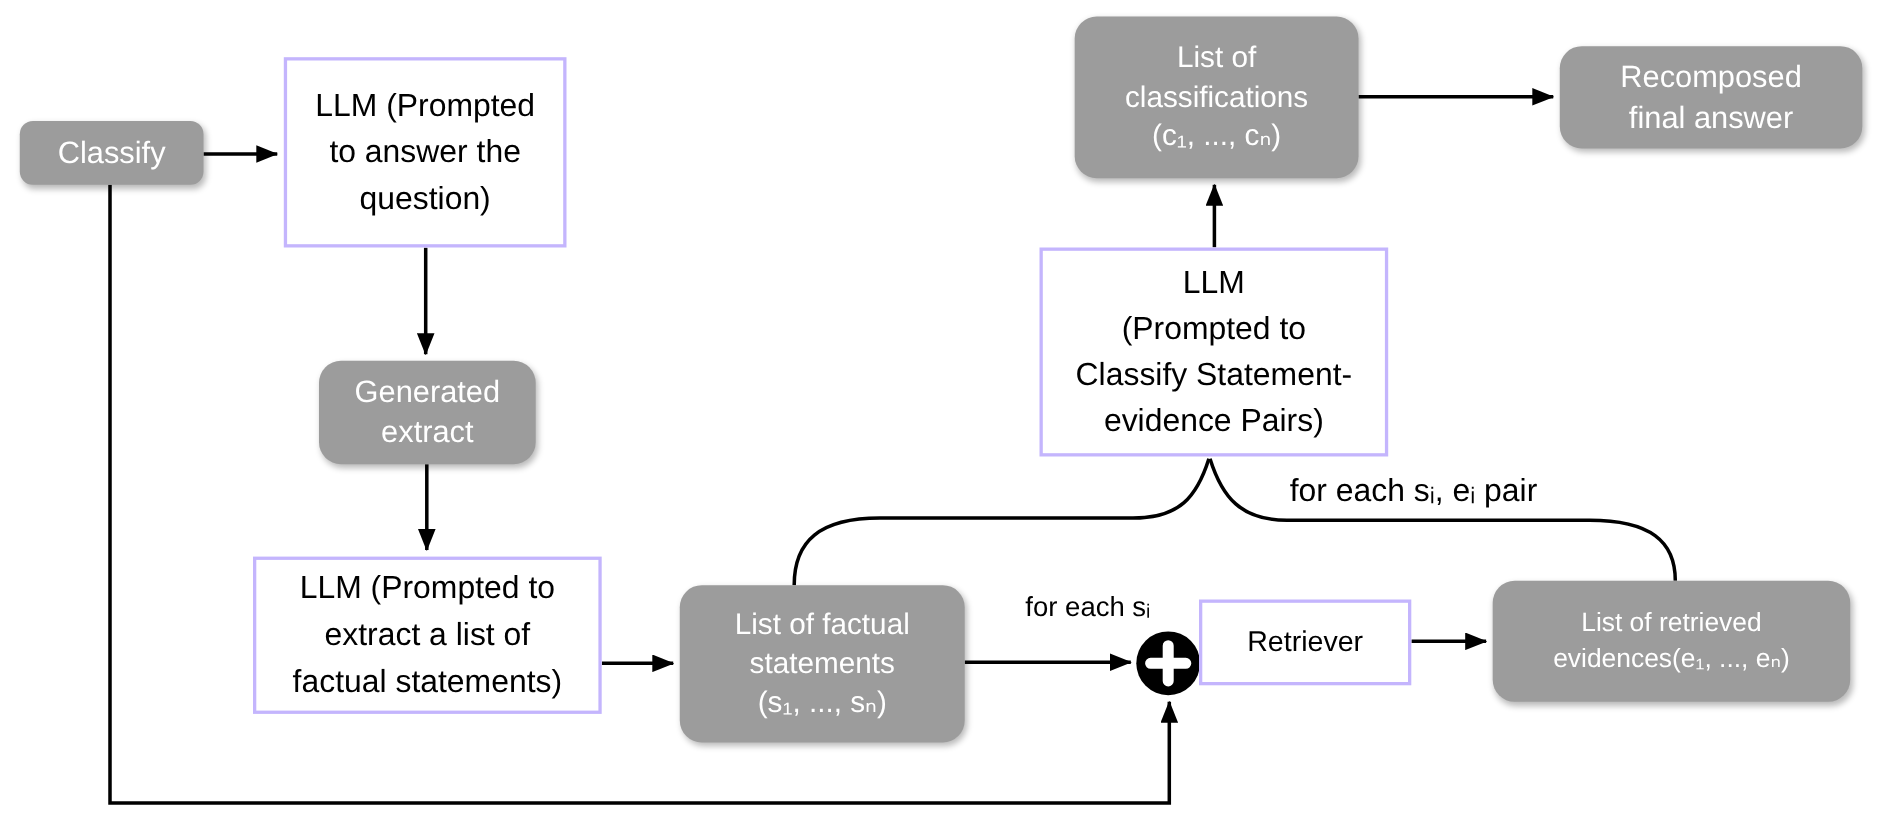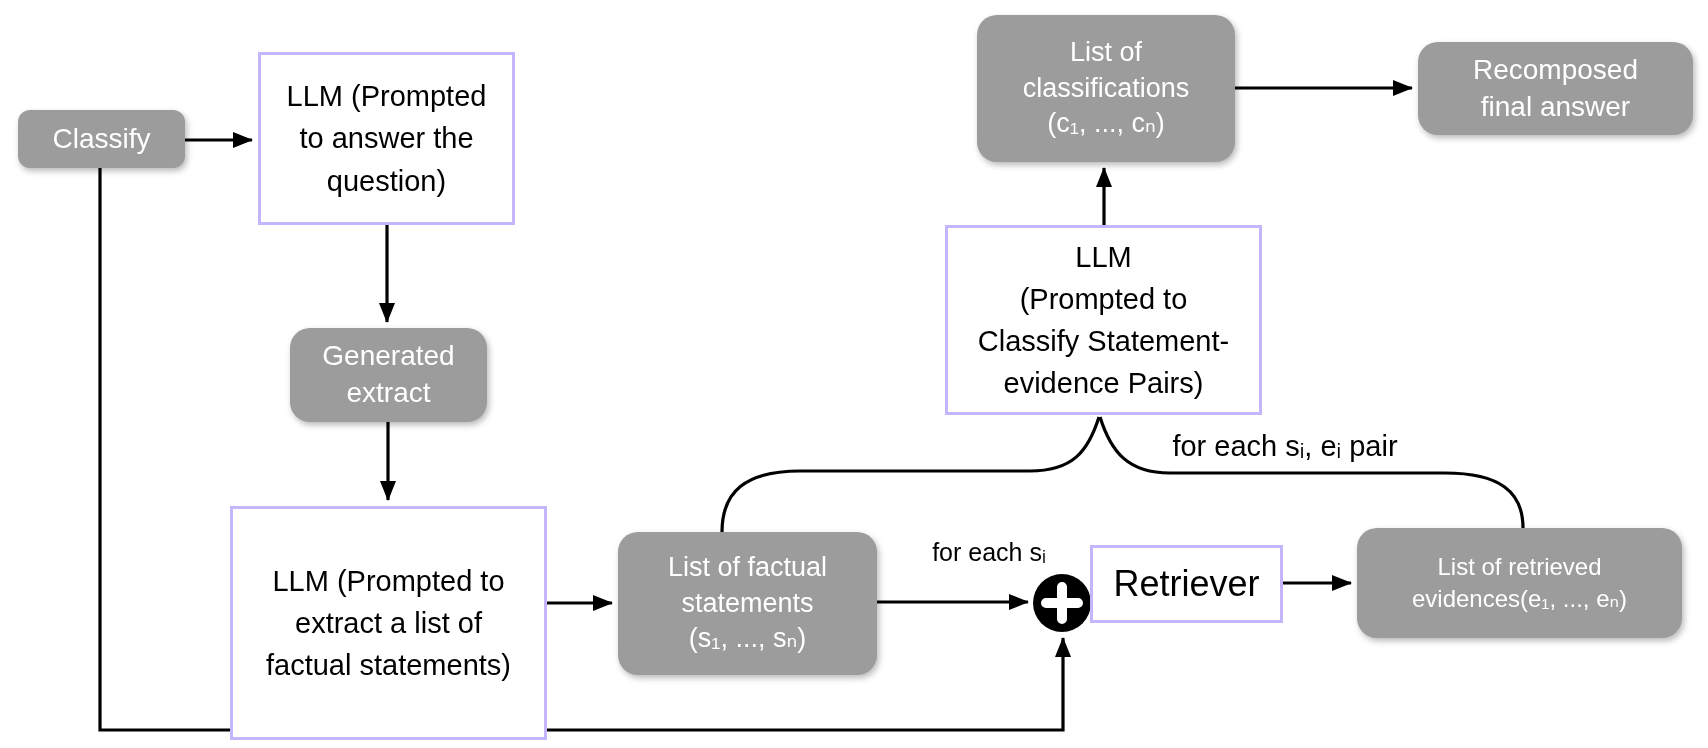--- a/index.html
+++ b/index.html
@@ -45,23 +45,23 @@
     color: #000000;
     text-align: center;
     white-space: nowrap;
     z-index: 2;
   }
 
   
   #question        { left: 18px;   top: 110px; width: 167px; height: 58px;  font-size: 28px; border-radius: 12px; }
   #llm-answer      { left: 258px;  top: 52px;  width: 257px; height: 173px; font-size: 29px; }
   #generated       { left: 290px;  top: 328px; width: 197px; height: 94px;  font-size: 28px; }
-  #llm-extract     { left: 230px;  top: 506px; width: 317px; height: 234px; font-size: 29px; }
+  #llm-extract     { left: 230px;  top: 506px; width: 317px; height: 143px; font-size: 29px; }
   #factual         { left: 618px;  top: 532px; width: 259px; height: 143px; font-size: 27px; }
-  #retriever       { left: 1090px; top: 545px; width: 193px; height: 78px;  font-size: 36px; }
+  #retriever       { left: 1090px; top: 545px; width: 193px; height: 78px;  font-size: 26px; }
   #evidences       { left: 1357px; top: 528px; width: 325px; height: 110px; font-size: 24px; }
   #llm-classify    { left: 945px;  top: 225px; width: 317px; height: 190px; font-size: 29px; }
   #classifications { left: 977px;  top: 15px;  width: 258px; height: 147px; font-size: 27px; }
   #recomposed      { left: 1418px; top: 42px;  width: 275px; height: 93px;  font-size: 28px; }
 
   #label-for-each-s    { left: 880px;  top: 538px; width: 170px; font-size: 25px; padding-left: 24px; }
   #label-for-each-pair { left: 1145px; top: 430px; width: 280px; font-size: 29px; }
 </style>
 </head>
 <body>

